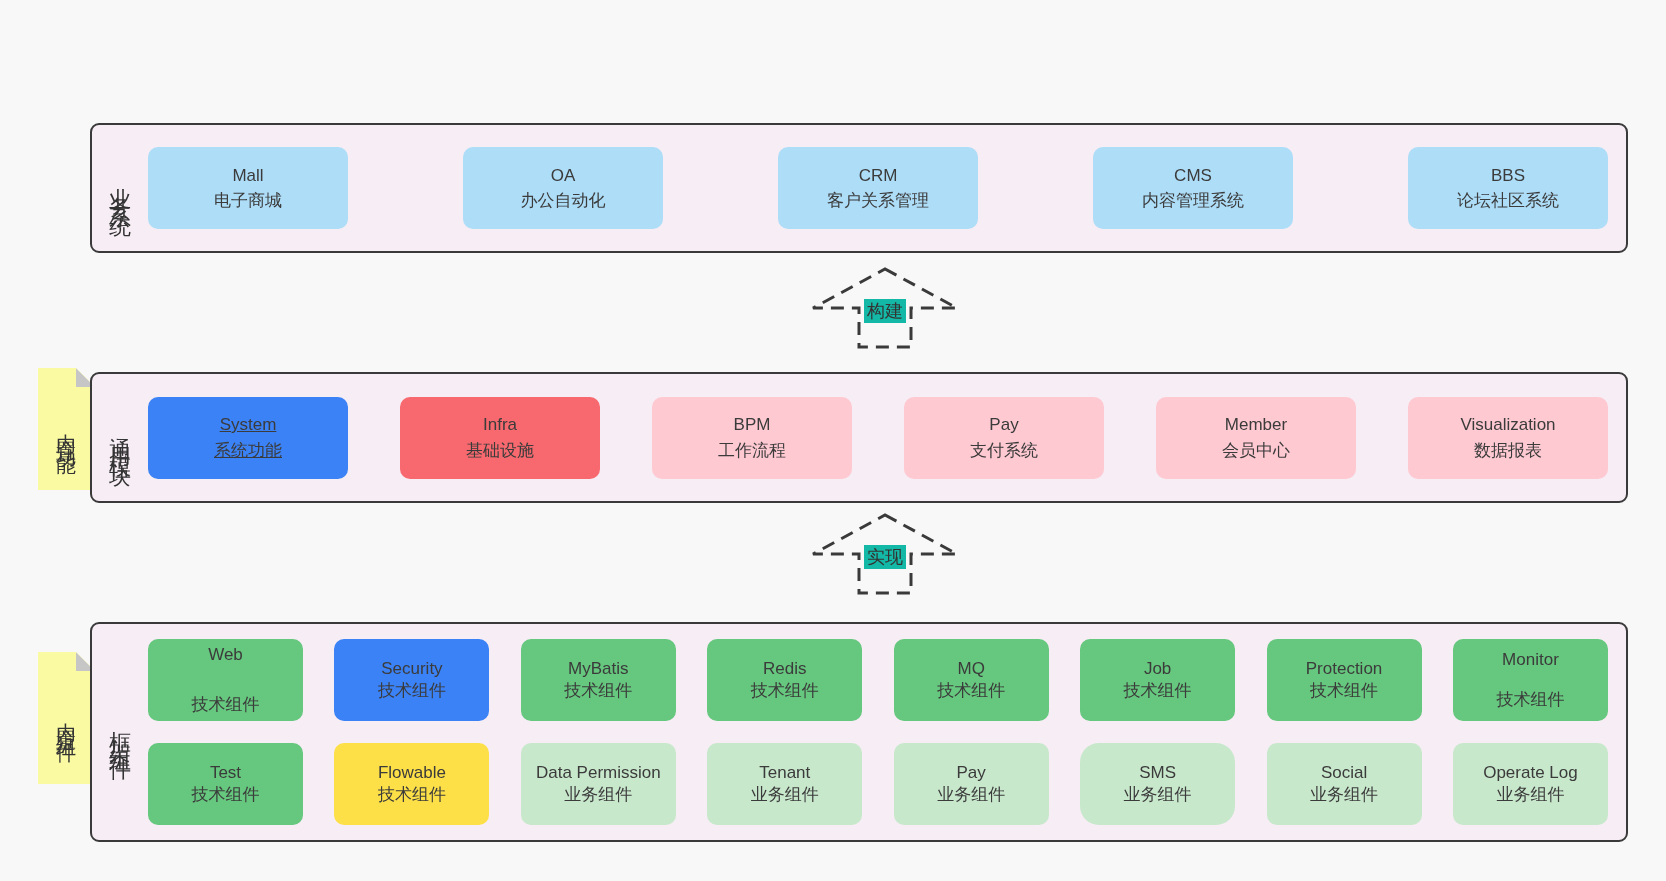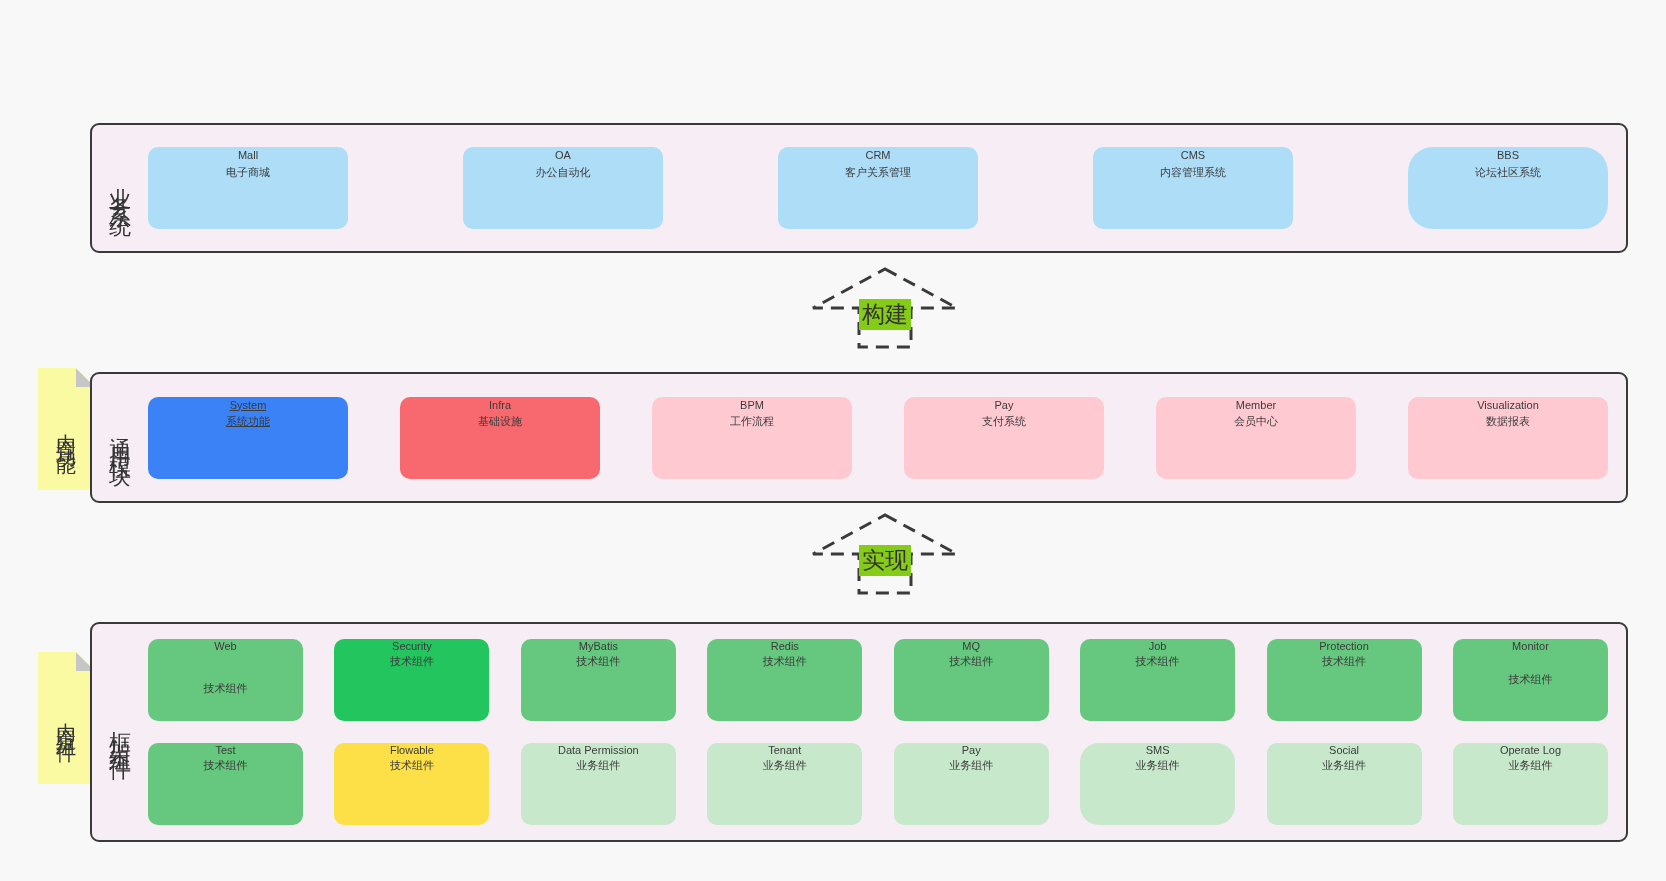--- a/index.html
+++ b/index.html
@@ -33,22 +33,22 @@
     padding:0 18px 0 0;
   }
   .boxes-col {
     flex:1; display:flex; flex-direction:column; justify-content:center;
     gap:22px; padding:0 18px 0 0;
   }
   .boxes-col .boxes-row8 { display:flex; justify-content:space-between; }
 
   .box {
     height:82px; border-radius:10px; box-sizing:border-box;
-    display:flex; flex-direction:column; align-items:center; 
-    text-align:center; font-size:11px; line-height:1.5; color:#3b3b3b;
+    display:flex; flex-direction:column; align-items:center; justify-content:center;
+    text-align:center; font-size:17px; line-height:1.5; color:#3b3b3b;
   }
   .box.w200 { width:200px; padding:0 10px; }
   .box.w155 { width:155px; padding:0 13px; line-height:1.32; }
 
   
   .sticky {
     position:absolute; left:38px; width:57px; background:#fafaa3;
     clip-path:polygon(0 0, calc(100% - 19px) 0, 100% 19px, 100% 100%, 0 100%);
     display:flex; align-items:center; justify-content:center;
   }
@@ -64,21 +64,21 @@
     margin-top:6px;
   }
 
   
   .arrow { position:absolute; width:150px; height:84px; }
   #arrow-build     { left:810px; top:266px; }
   #arrow-implement { left:810px; top:512px; }
   .arrow svg { display:block; }
   .arrow-label {
     position:absolute; left:50%; top:33px; transform:translateX(-50%);
-    background:#84cc16; padding:0 3px; font-size:23px; color:#333;
+    background:#14b8a6; padding:0 3px; font-size:18px; color:#333;
     white-space:nowrap;
   }
 </style>
 </head>
 <body>
 
 <div class="sticky" id="sticky-modules">
   <div class="fold"></div>
   <div class="sticky-label">内置功能</div>
 </div>
@@ -101,21 +101,21 @@
       <div>办公自动化</div>
     </div>
     <div class="box w200" style="background: rgb(174, 221, 248);">
       <div>CRM</div>
       <div>客户关系管理</div>
     </div>
     <div class="box w200" style="background: rgb(174, 221, 248);">
       <div>CMS</div>
       <div>内容管理系统</div>
     </div>
-    <div class="box w200" style="background: rgb(174, 221, 248); border-radius: 25px;">
+    <div class="box w200" style="background: rgb(174, 221, 248);">
       <div>BBS</div>
       <div>论坛社区系统</div>
     </div>
   </div>
 </div>
 
 <div class="arrow" id="arrow-build">
   <svg width="150" height="84" viewBox="0 0 150 84">
     <polygon points="75,3 147,42 101,42 101,81 49,81 49,42 3,42" fill="none" stroke="#3a3a3a" stroke-width="3" stroke-dasharray="13 8" stroke-linejoin="miter"></polygon>
   </svg>
@@ -164,21 +164,21 @@
 <div class="panel" id="panel-components">
   <div class="panel-label">
     <span>框架组件</span>
   </div>
   <div class="boxes-col">
     <div class="boxes-row8">
       <div class="box w155" style="background: rgb(102, 199, 126); gap: 27px;">
         <div>Web</div>
         <div>技术组件</div>
       </div>
-      <div class="box w155" style="background: #22c55e;">
+      <div class="box w155" style="background: #3b82f6;">
         <div>Security</div>
         <div>技术组件</div>
       </div>
       <div class="box w155" style="background: rgb(102, 199, 126);">
         <div>MyBatis</div>
         <div>技术组件</div>
       </div>
       <div class="box w155" style="background: rgb(102, 199, 126);">
         <div>Redis</div>
         <div>技术组件</div>

